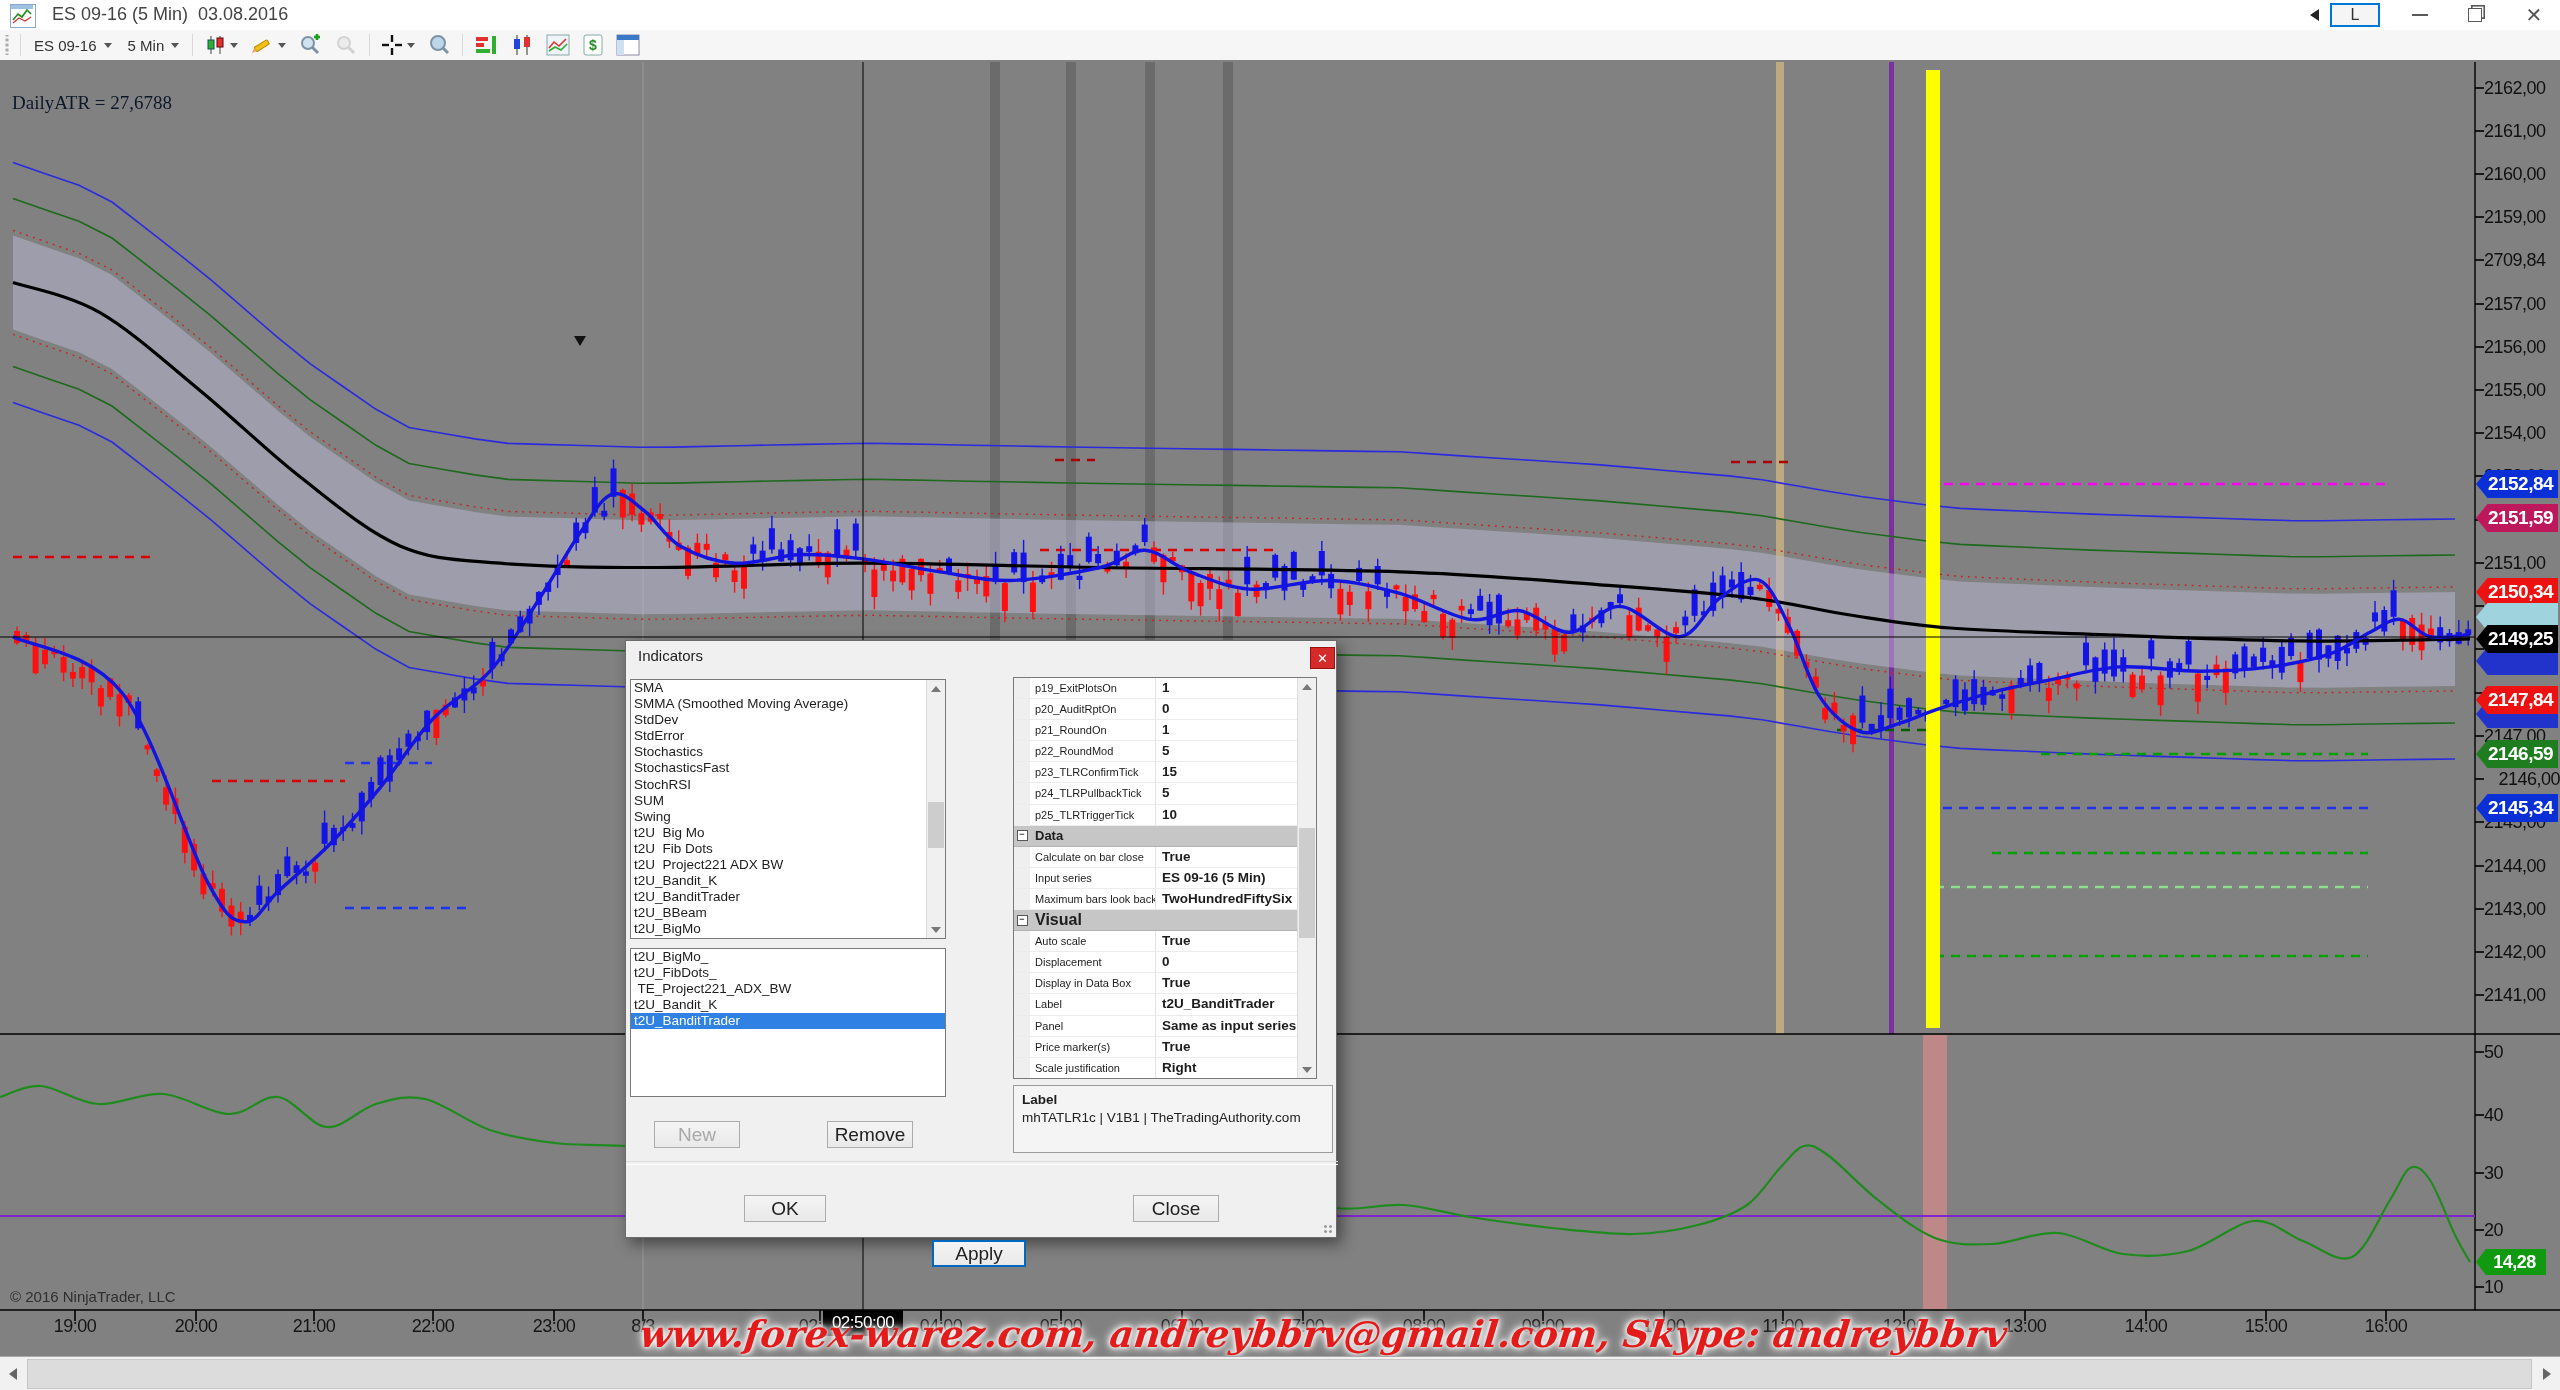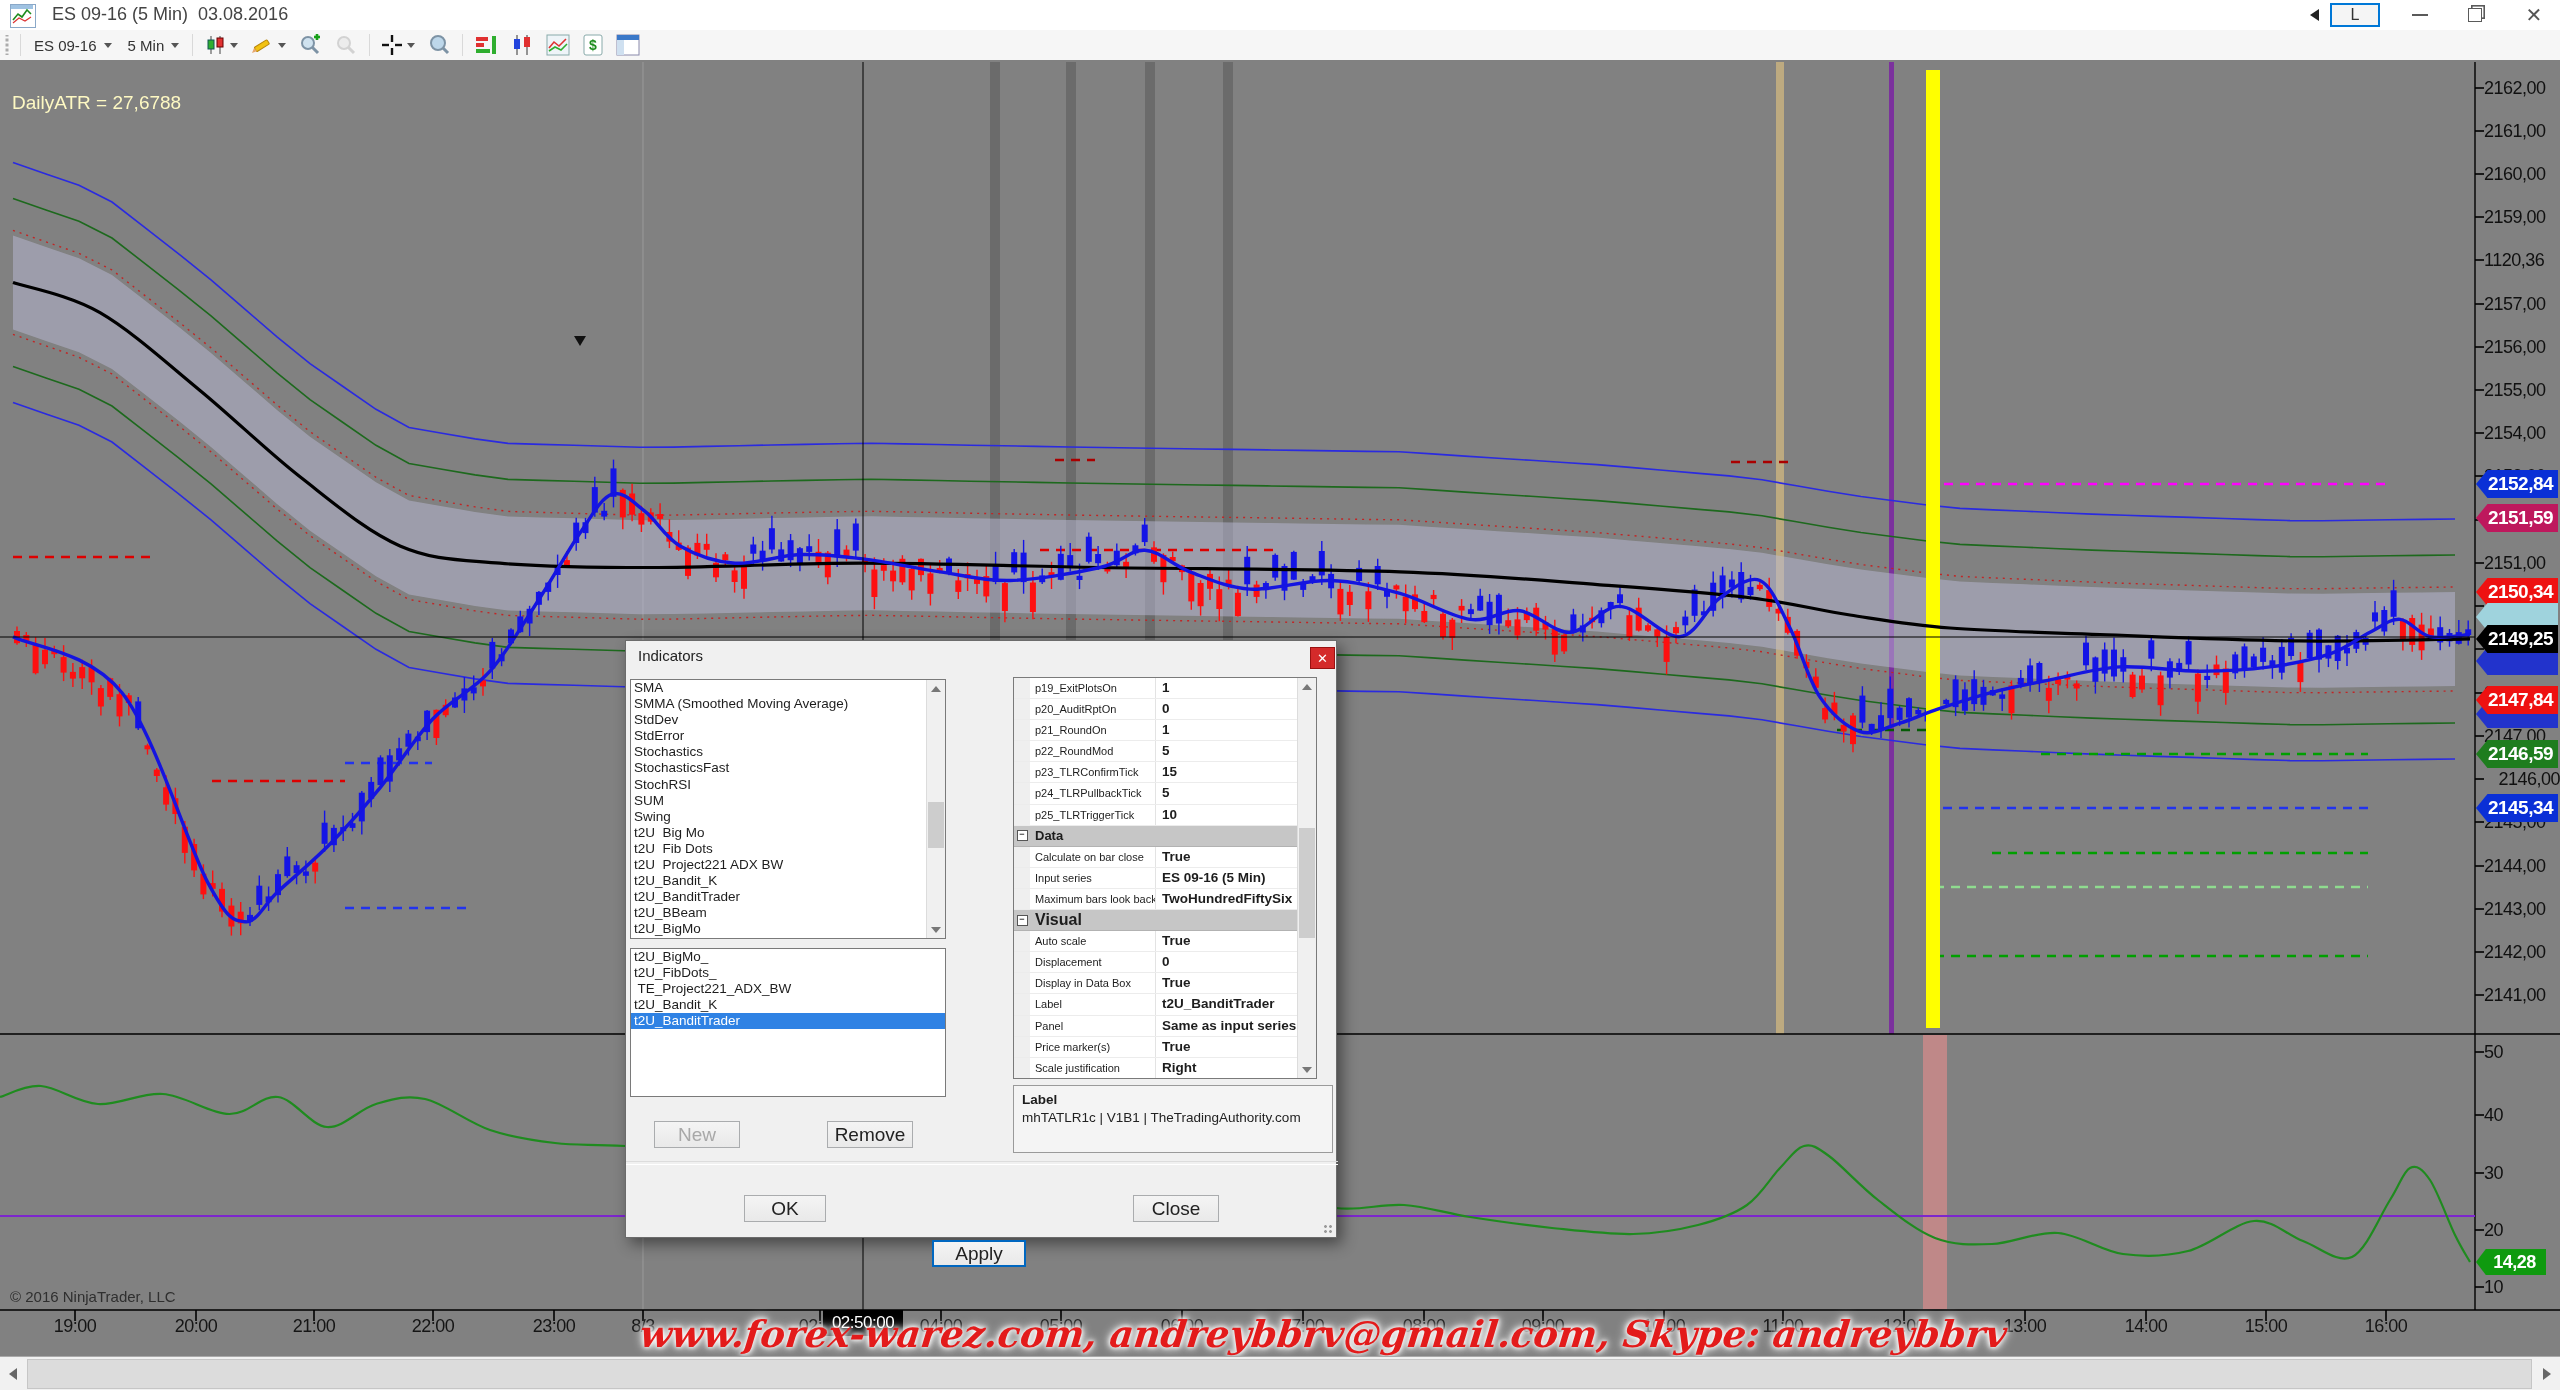--- a/index.html
+++ b/index.html
@@ -26,21 +26,21 @@
   .tb-sep{width:1px;height:22px;background:#d9d9d9;margin:0 5px;}
   .tb-dd{display:flex;align-items:center;gap:7px;padding:2px 8px;font-size:15px;color:#333;cursor:default;}
   .caret{width:0;height:0;border-left:4.5px solid transparent;border-right:4.5px solid transparent;border-top:5px solid #555;}
   .tb-btn{display:flex;align-items:center;gap:4px;padding:2px 6px;}
   .tb-btn svg{display:block;}
   .disabled{opacity:.38;}
 
   
   #chart{position:absolute;left:0;top:60px;width:2560px;height:1296px;background:#818181;}
   #chart svg{position:absolute;left:0;top:0;}
-  #atr-label{position:absolute;left:12px;top:32px;font-size:19px;color:#fef9c3;}
+  #atr-label{position:absolute;left:12px;top:32px;font-size:19px;color:#0f172a;font-family:Liberation Serif, serif;}
   #copyright{position:absolute;left:10px;top:1228px;font-size:15px;color:#2f2f2f;}
   .ptick{position:absolute;left:2484px;width:76px;font-size:18px;color:#101010;letter-spacing:-0.5px;}
   .pmarker{position:absolute;left:2476px;width:82px;height:28px;color:#fff;font-size:19px;font-weight:bold;
            display:flex;align-items:center;justify-content:center;padding-left:7px;box-sizing:border-box;
            clip-path:polygon(0 50%,14% 0,100% 0,100% 100%,14% 100%);letter-spacing:-0.5px;}
   .tlabel{position:absolute;width:90px;text-align:center;font-size:18px;color:#151515;top:1256px;letter-spacing:-0.5px;}
   #time-crosshair{position:absolute;left:824px;top:1250px;width:80px;height:26px;background:#000;color:#fff;
            font-size:17px;display:flex;align-items:center;justify-content:center;letter-spacing:-0.5px;}
   #watermark{position:absolute;left:640px;top:1252px;width:1280px;text-align:center;font-size:37px;font-style:italic;font-weight:bold;
            font-family:"DejaVu Serif",serif;color:#e31b1b;transform:skewX(-6deg);
@@ -839,21 +839,21 @@
         <line x1="863" y1="62" x2="863" y2="1310" stroke="#000" stroke-width="1"></line>
         <line x1="0" y1="637" x2="2475" y2="637" stroke="#000" stroke-width="1"></line>
       </svg>
     <div id="atr-label">DailyATR = 27,6788</div>
     <div id="copyright">© 2016 NinjaTrader, LLC</div>
     <div id="price-ticks">
         <div class="ptick" style="top: 18px;">2162,00</div>
         <div class="ptick" style="top: 61px;">2161,00</div>
         <div class="ptick" style="top: 104px;">2160,00</div>
         <div class="ptick" style="top: 147px;">2159,00</div>
-        <div class="ptick" style="top: 190px;">1120,36</div>
+        <div class="ptick" style="top: 190px;">2709,84</div>
         <div class="ptick" style="top: 234px;">2157,00</div>
         <div class="ptick" style="top: 277px;">2156,00</div>
         <div class="ptick" style="top: 320px;">2155,00</div>
         <div class="ptick" style="top: 363px;">2154,00</div>
         <div class="ptick" style="top: 406px;">2153,00</div>
         <div class="ptick" style="top: 450px;">2152,00</div>
         <div class="ptick" style="top: 493px;">2151,00</div>
         <div class="ptick" style="top: 536px;">2150,00</div>
         <div class="ptick" style="top: 579px;">2149,00</div>
         <div class="ptick" style="top: 623px;">2148,00</div>

